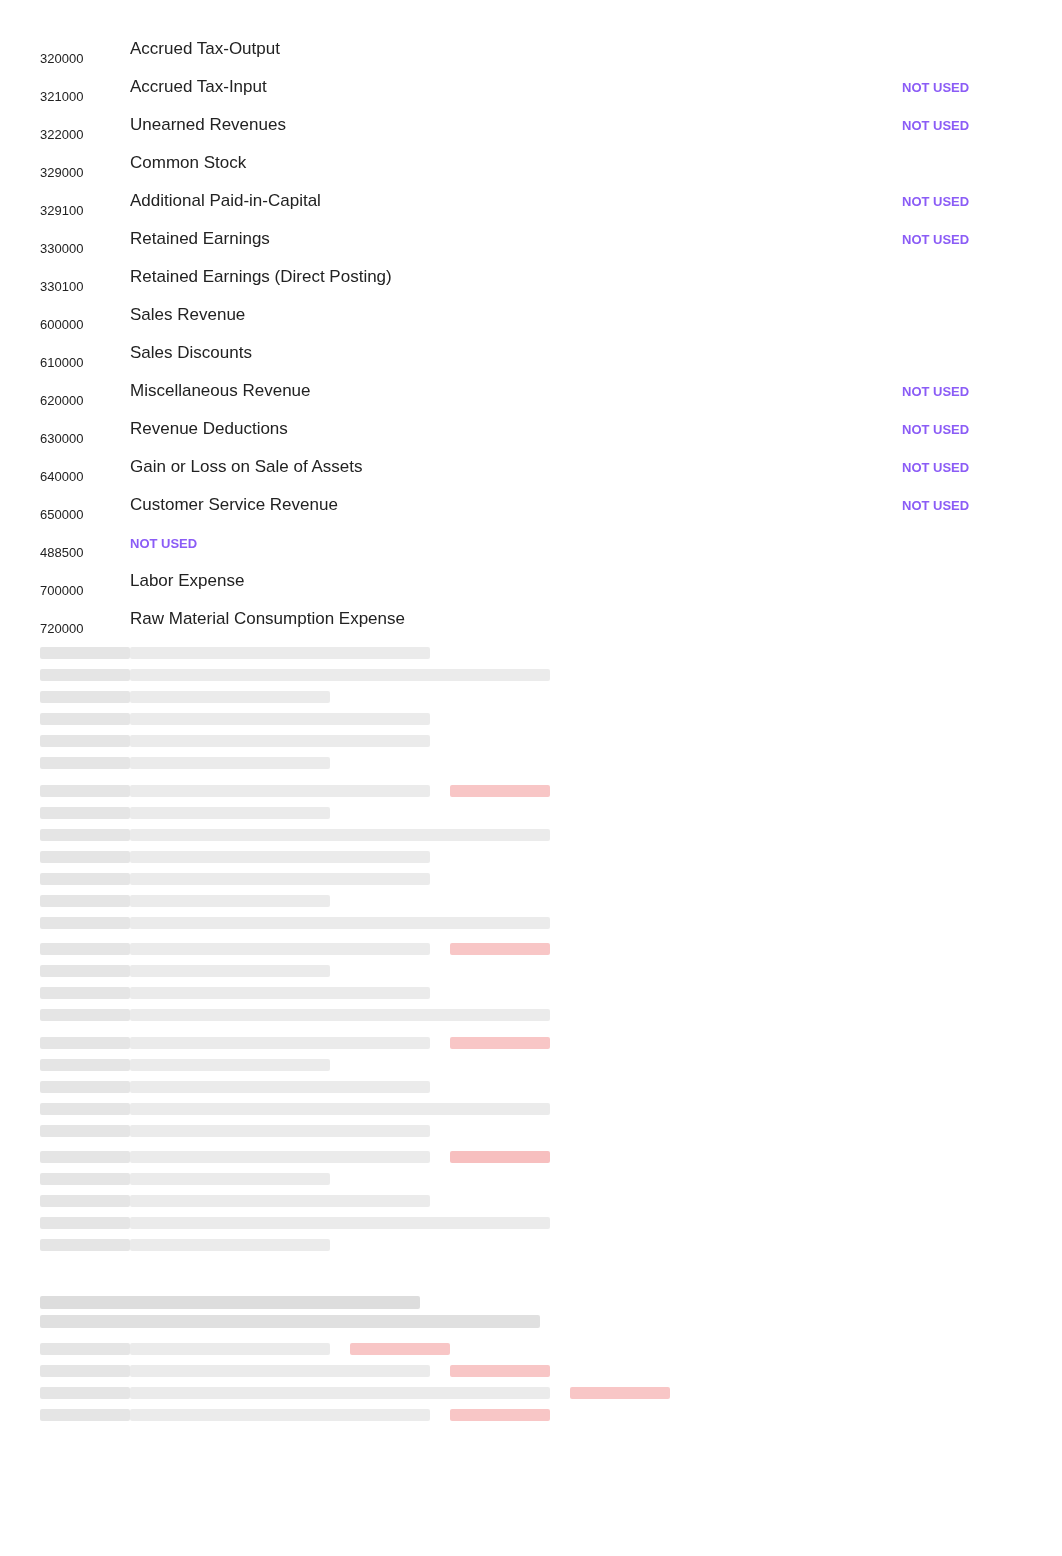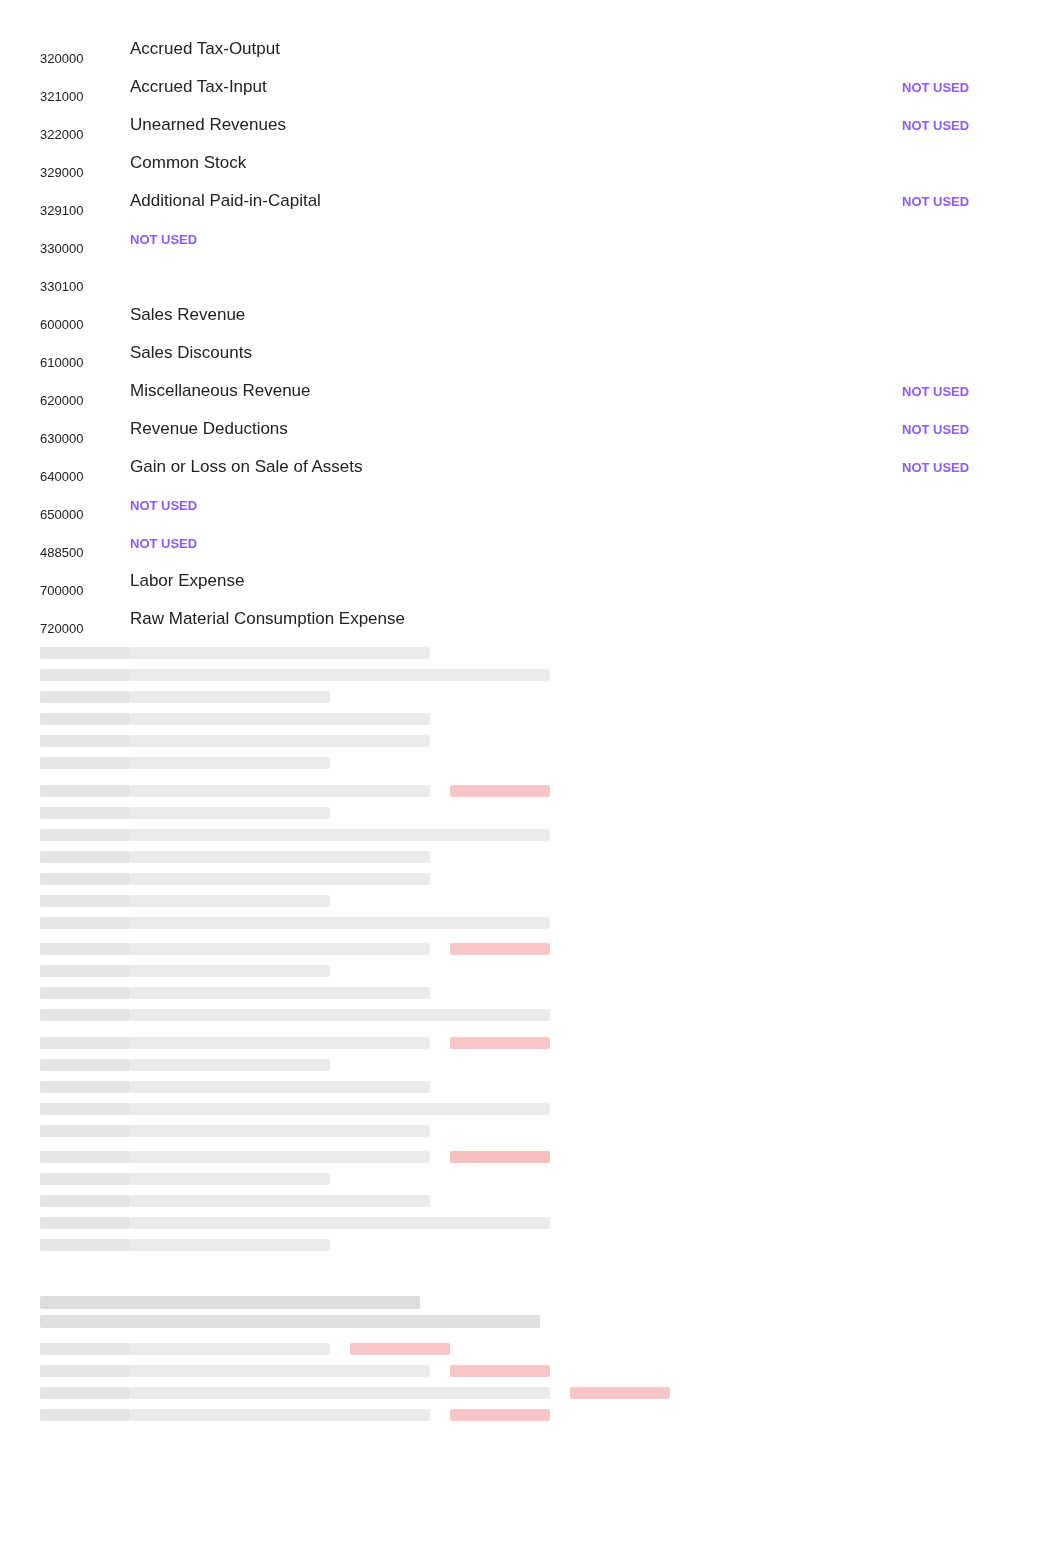--- a/index.html
+++ b/index.html
@@ -131,24 +131,26 @@
     <span class="account-name">Common Stock</span>
     <span class="account-status"></span>
   </div>
   <div class="account-row">
     <span class="account-code">329100</span>
     <span class="account-name">Additional Paid-in-Capital</span>
     <span class="account-status">NOT USED</span>
   </div>
   <div class="account-row">
     <span class="account-code">330000</span>
+    <span class="account-name">Retained Earnings</span>
     <span class="account-status">NOT USED</span>
   </div>
   <div class="account-row">
     <span class="account-code">330100</span>
+    <span class="account-name">Retained Earnings (Direct Posting)</span>
     <span class="account-status"></span>
   </div>
   <div class="account-row">
     <span class="account-code">600000</span>
     <span class="account-name">Sales Revenue</span>
     <span class="account-status"></span>
   </div>
   <div class="account-row">
     <span class="account-code">610000</span>
     <span class="account-name">Sales Discounts</span>
@@ -164,20 +166,21 @@
     <span class="account-name">Revenue Deductions</span>
     <span class="account-status">NOT USED</span>
   </div>
   <div class="account-row">
     <span class="account-code">640000</span>
     <span class="account-name">Gain or Loss on Sale of Assets</span>
     <span class="account-status">NOT USED</span>
   </div>
   <div class="account-row">
     <span class="account-code">650000</span>
+    <span class="account-name">Customer Service Revenue</span>
     <span class="account-status">NOT USED</span>
   </div>
   <div class="account-row">
     <span class="account-code">488500</span>
     <span class="account-status">NOT USED</span>
   </div>
   <div class="account-row">
     <span class="account-code">700000</span>
     <span class="account-name">Labor Expense</span>
     <span class="account-status"></span>

